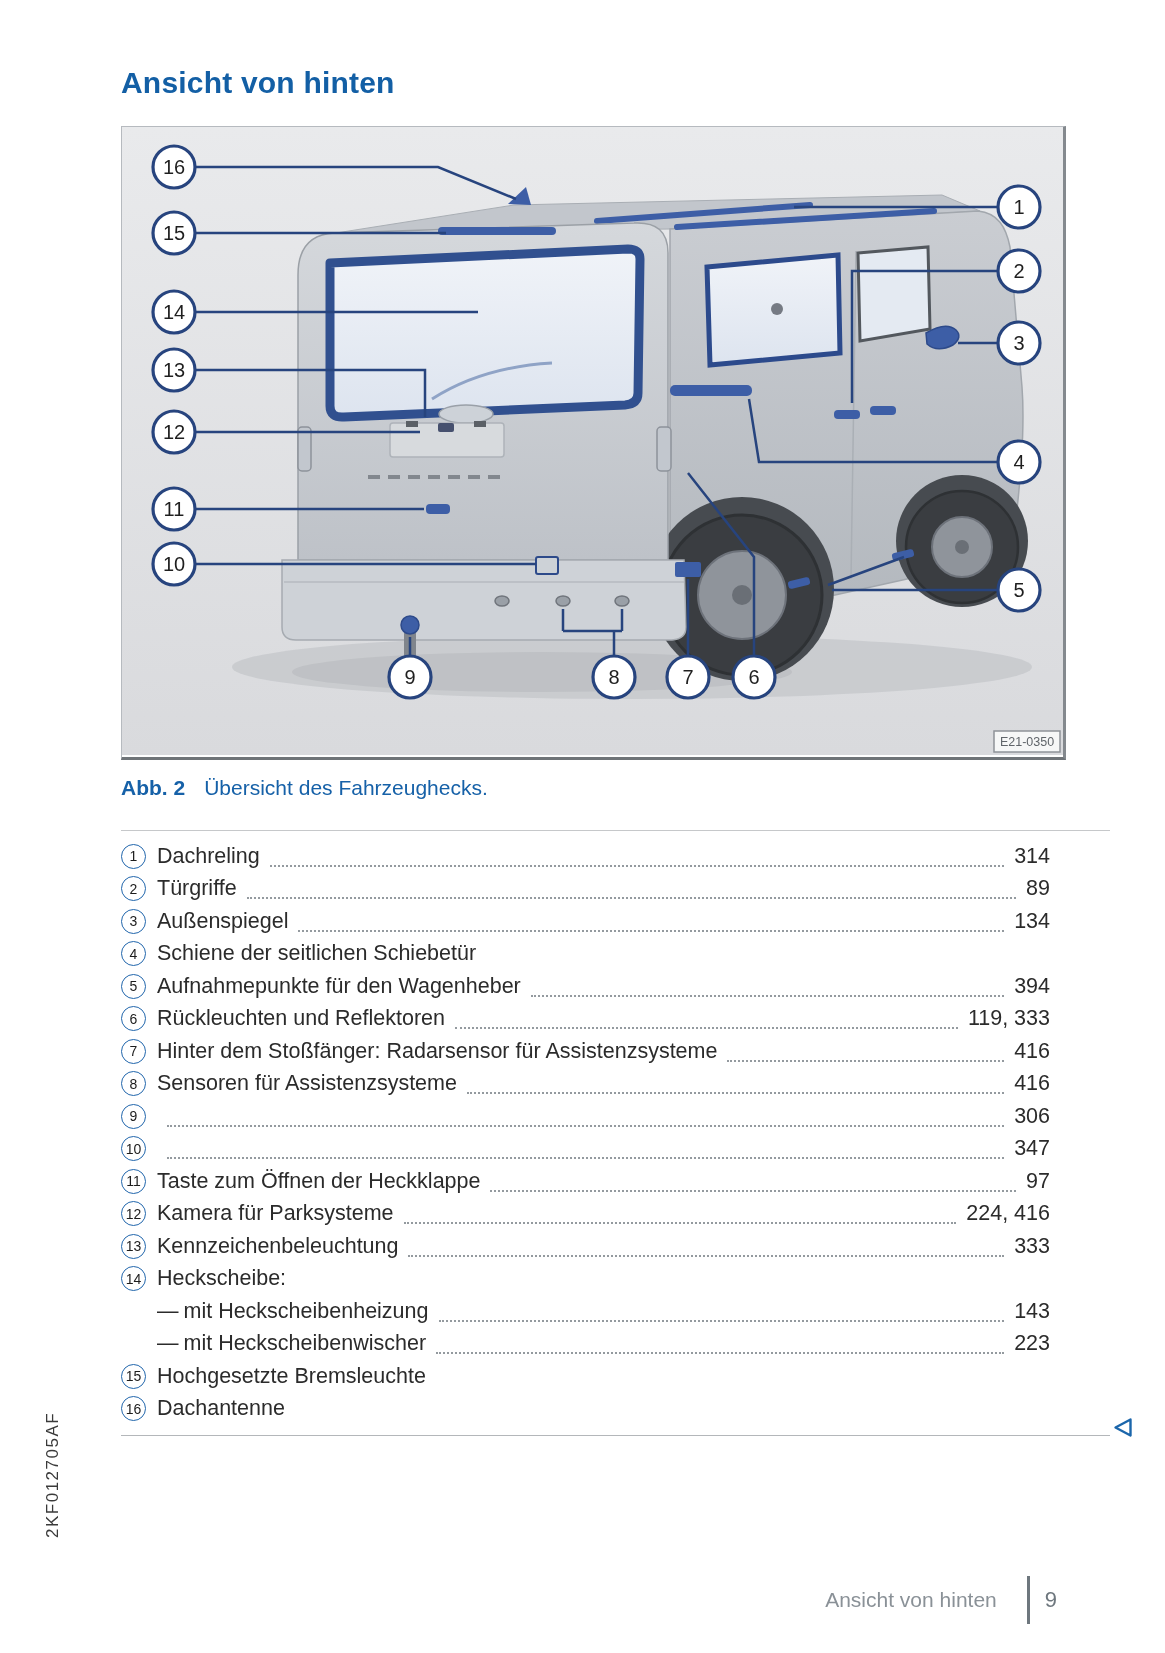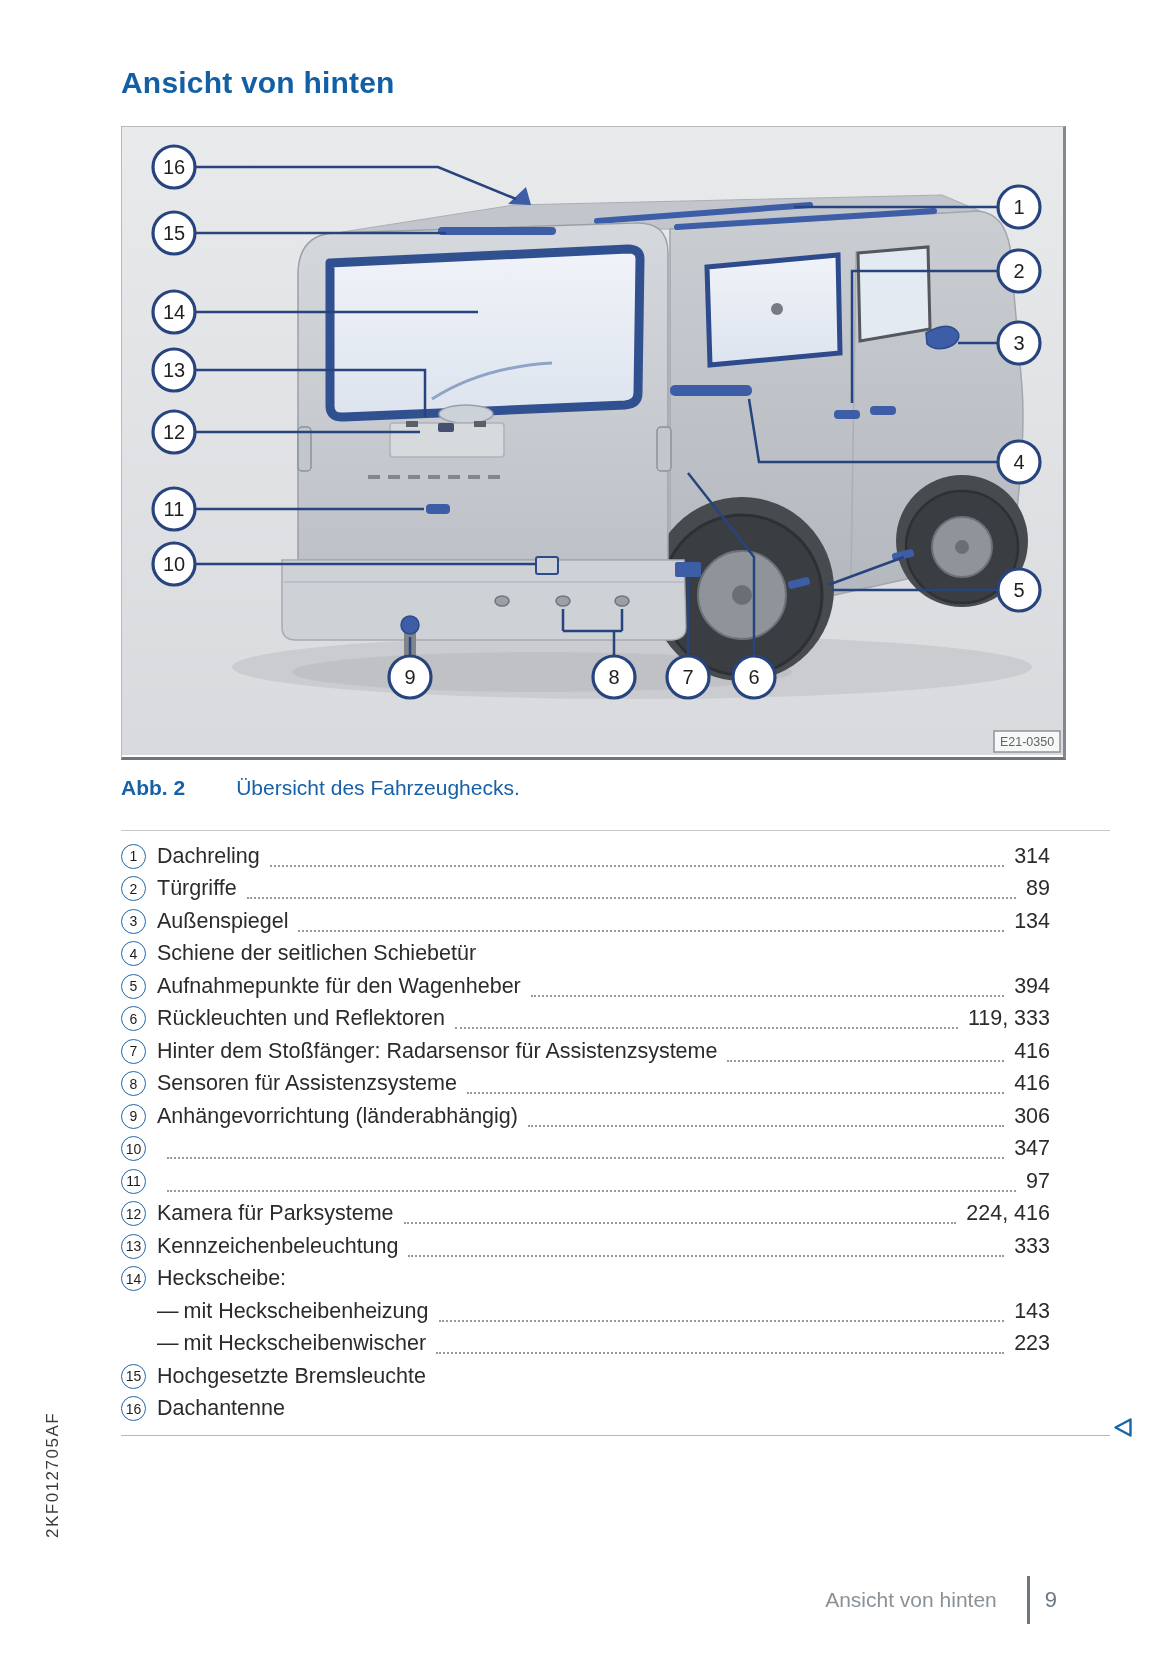--- a/index.html
+++ b/index.html
@@ -1,21 +1,21 @@
 <!DOCTYPE html>
 <html><head>
 <meta charset="utf-8">
 <style>
   html,body{margin:0;padding:0;background:#ffffff;}
   body{width:1165px;height:1653px;position:relative;font-family:"Liberation Sans",sans-serif;overflow:hidden;}
   .content{position:absolute;left:121px;top:0;width:989px;}
   .title{margin:66px 0 0 0;font-size:30px;font-weight:bold;color:#135fa5;letter-spacing:.2px;}
   .figure{margin-top:26px;width:941px;height:630px;border-top:1px solid #b6babf;border-left:1px solid #b6babf;border-right:3px solid #84898e;border-bottom:3px solid #6f7478;}
   .figure svg{display:block;}
-  .caption{margin-top:16px;font-size:21px;color:#1661a8;display:flex;align-items:baseline;gap:32px;}
+  .caption{margin-top:16px;font-size:21px;color:#1661a8;display:flex;align-items:baseline;}
   .caption .abb{font-weight:bold;margin-right:19px;}
   .legend{margin-top:30px;border-top:1px solid #c6c8ca;border-bottom:1px solid #b4b7ba;padding:9px 0 10px 0;position:relative;}
   .lrow{display:flex;align-items:center;height:32.5px;font-size:21.5px;color:#2b2b2b;padding-right:60px;}
   .cnum{flex:0 0 auto;width:25px;height:25px;border:1.6px solid #2166ac;border-radius:50%;display:flex;align-items:center;justify-content:center;font-size:14px;color:#1d1d1d;margin-right:11px;box-sizing:border-box;}
   .spacer{flex:0 0 auto;width:36px;}
   .dash{margin-right:5px;}
   .lbl{white-space:nowrap;}
   .dots{flex:1;border-bottom:2px dotted #949a9f;margin:0 10px 6px 10px;align-self:flex-end;min-width:30px;}
   .pg{white-space:nowrap;}
   .tri{position:absolute;right:-24px;bottom:-8px;}
@@ -261,31 +261,31 @@
         <span class="pg">416</span>
       </div>
       <div class="lrow">
         <span class="cnum">8</span>
         <span class="lbl">Sensoren für Assistenzsysteme</span>
         <span class="dots"></span>
         <span class="pg">416</span>
       </div>
       <div class="lrow">
         <span class="cnum">9</span>
-        <span class="lbl">Anhängevorrichtung (länderabhängig)</span>
         <span class="dots"></span>
         <span class="pg">306</span>
       </div>
       <div class="lrow">
         <span class="cnum">10</span>
         <span class="dots"></span>
         <span class="pg">347</span>
       </div>
       <div class="lrow">
         <span class="cnum">11</span>
+        <span class="lbl">Taste zum Öffnen der Heckklappe</span>
         <span class="dots"></span>
         <span class="pg">97</span>
       </div>
       <div class="lrow">
         <span class="cnum">12</span>
         <span class="lbl">Kamera für Parksysteme</span>
         <span class="dots"></span>
         <span class="pg">224, 416</span>
       </div>
       <div class="lrow">

